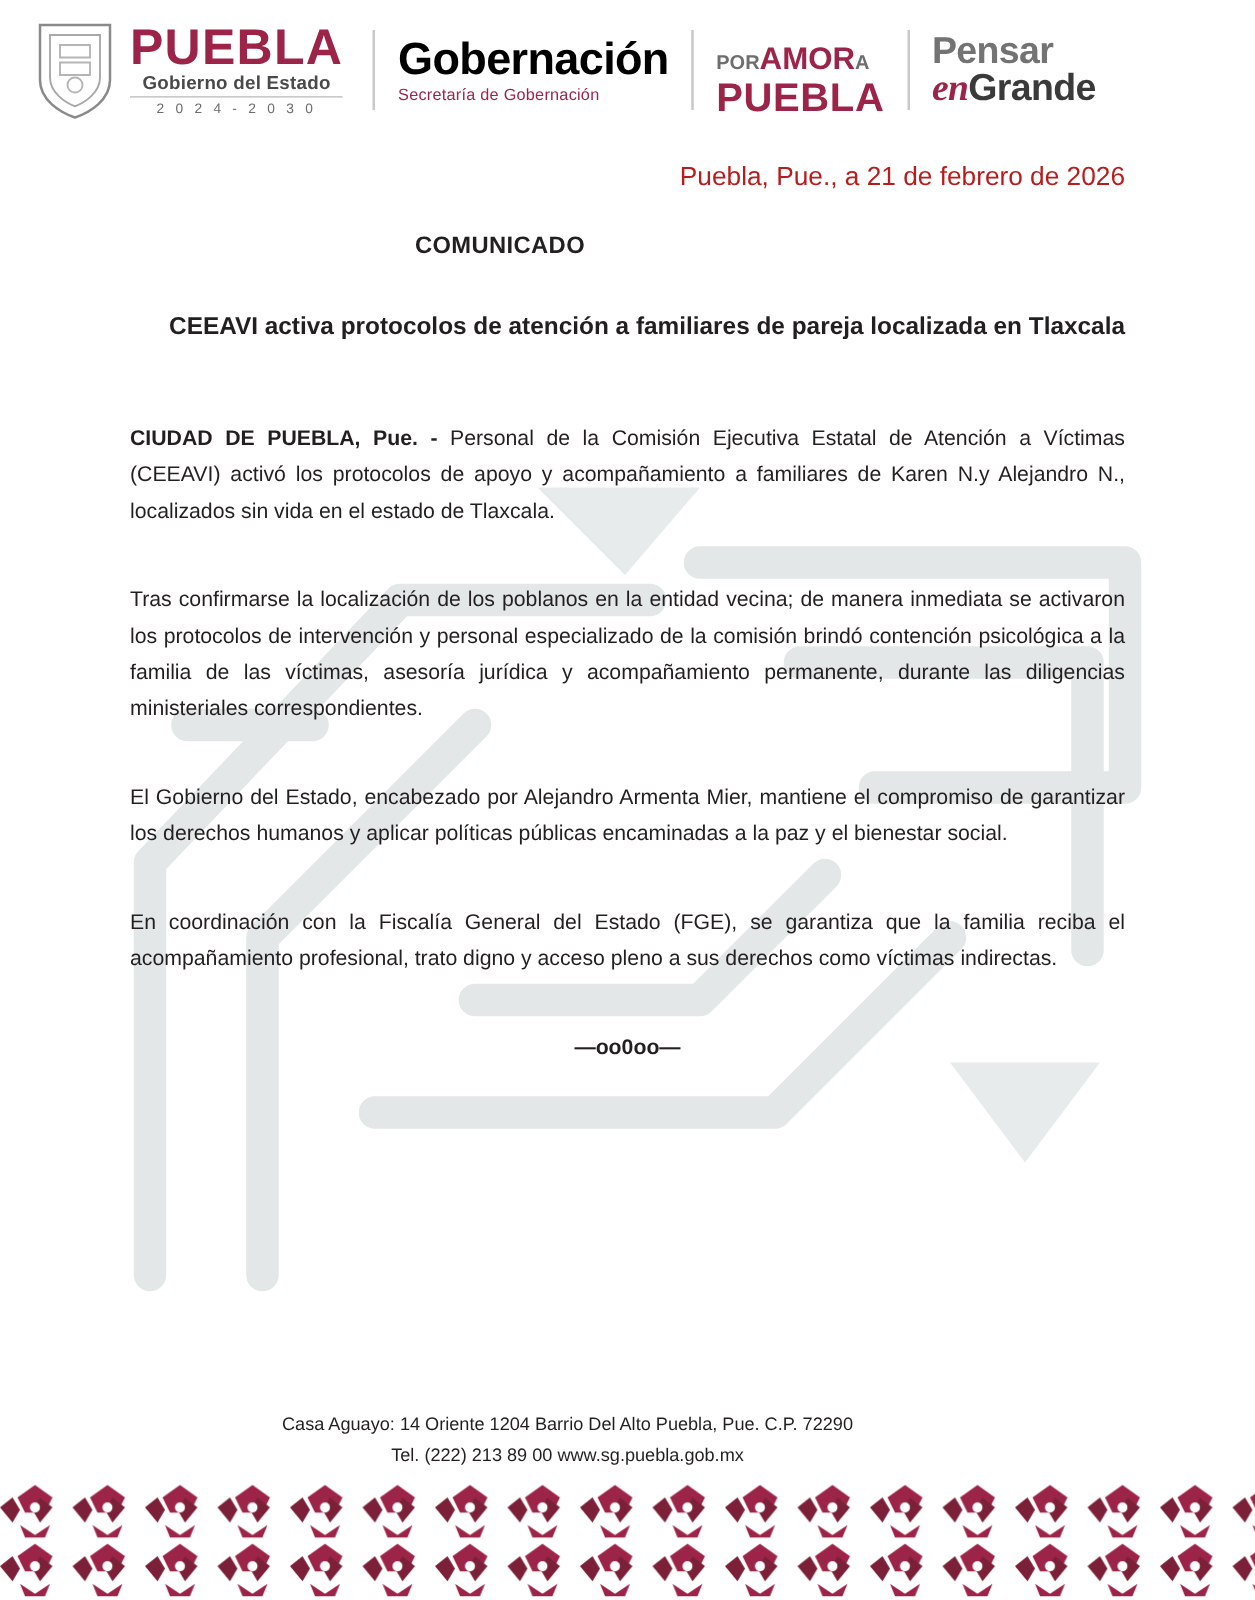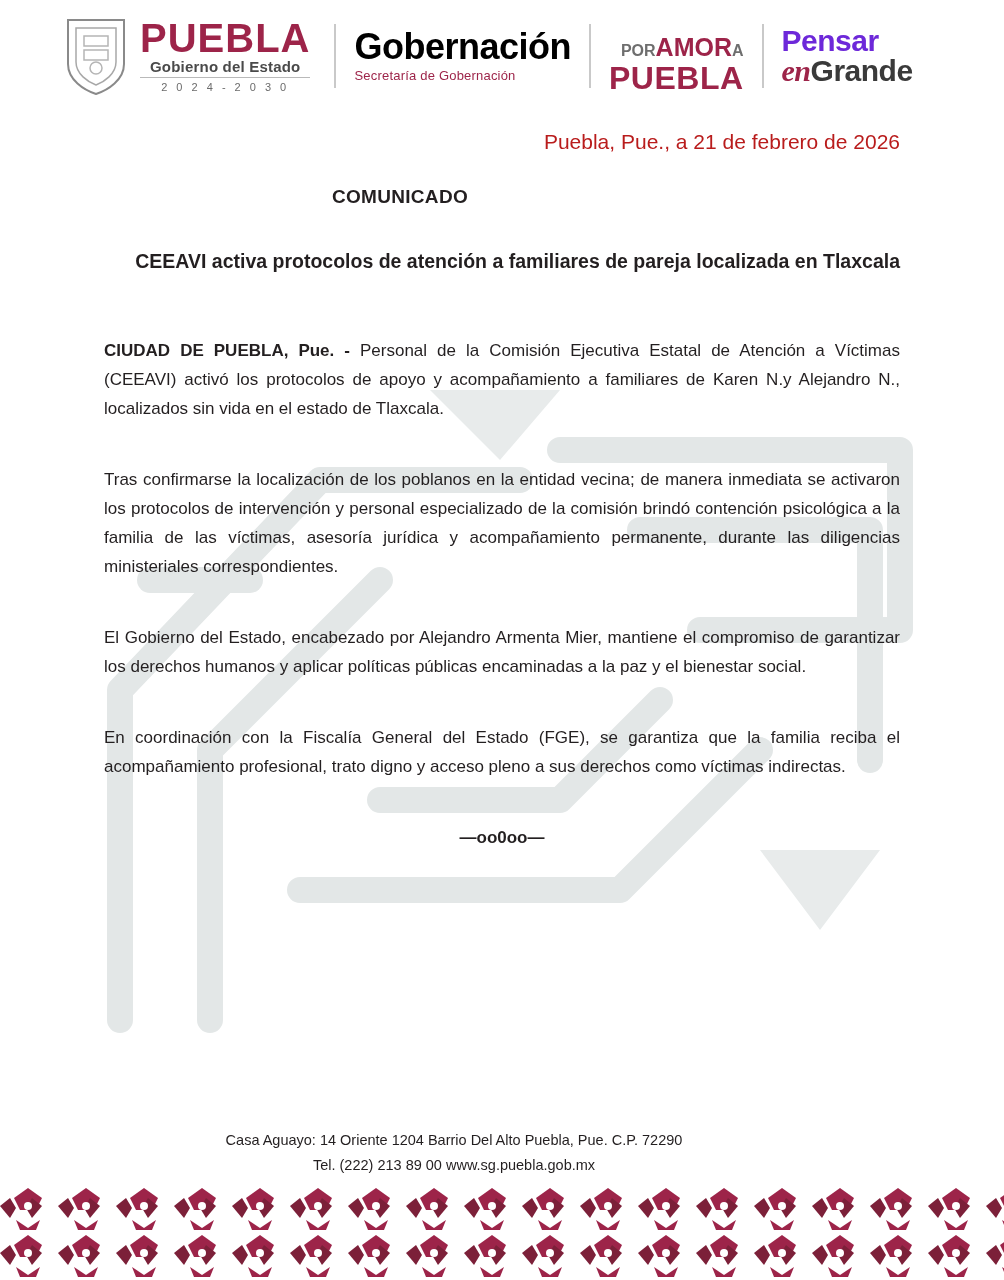--- a/index.html
+++ b/index.html
@@ -30,21 +30,21 @@
 
   
   .header {
     position: absolute;
     left: 0; top: 0;
     width: 1004px;
     height: 112px;
     z-index: 3;
     display: flex;
     align-items: center;
-    padding-left: 64px;
+    padding-left: 28px;
     box-sizing: border-box;
   }
   .logo-shield {
     width: 64px;
     height: 80px;
     flex: 0 0 auto;
     margin-right: 12px;
   }
   .logo-puebla {
     flex: 0 0 auto;
@@ -93,21 +93,21 @@
     letter-spacing: -0.5px;
   }
   .logo-gob .gsub {
     font-size: 13px;
     color: #9d2449;
     line-height: 18px;
     letter-spacing: 0.2px;
   }
   .logo-amor {
     flex: 0 0 auto;
-    text-align: right;
+    text-align: left;
     line-height: 1;
     margin-top: 17px;
   }
   .logo-amor .l1 {
     font-size: 19px;
     font-weight: bold;
     color: #4a4a4a;
   }
   .logo-amor .l1 .amor { color: #9d2449; font-size: 25px; }
   .logo-amor .l1 .por, .logo-amor .l1 .a { color: #6e6e6e; font-size: 16px; }
@@ -119,21 +119,21 @@
     margin-top: 2px;
   }
   .logo-pensar {
     flex: 0 0 auto;
     text-align: left;
     line-height: 1;
   }
   .logo-pensar .p1 {
     font-size: 30px;
     font-weight: bold;
-    color: #6d28d9;
+    color: #737373;
     letter-spacing: -0.5px;
   }
   .logo-pensar .p2 {
     font-size: 30px;
     font-weight: bold;
     color: #3a3a3a;
     letter-spacing: -0.5px;
   }
   .logo-pensar .en {
     color: #9d2449;

